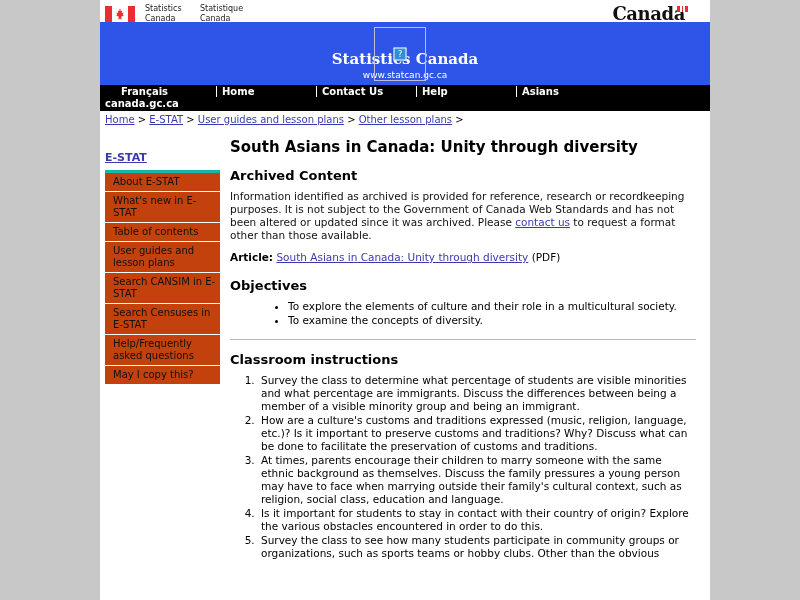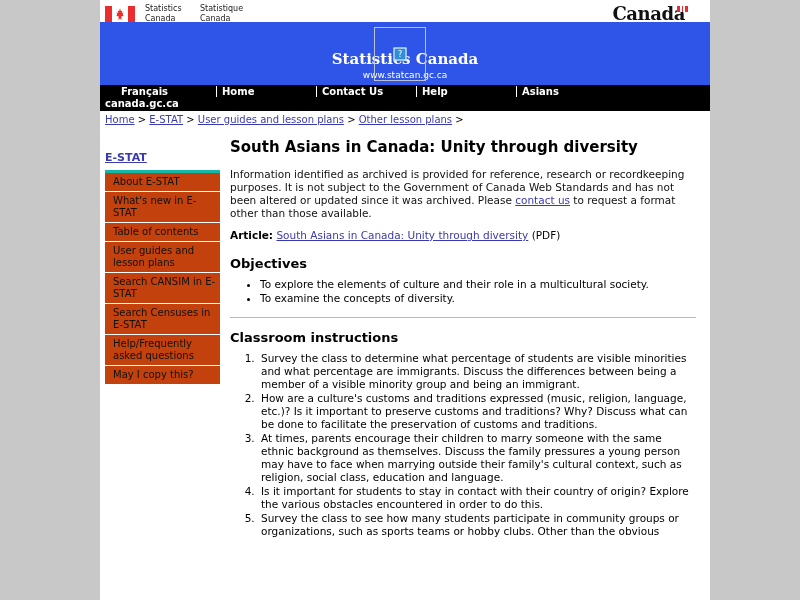--- a/index.html
+++ b/index.html
@@ -286,20 +286,21 @@
 
   ul.objectives {
     margin: 0 0 12px 0;
     padding-left: 30px;
   }
   ul.objectives li {
     font-family: "DejaVu Sans", sans-serif;
     font-size: 10.5px;
     line-height: 13px;
     margin-bottom: 1px;
+    margin-left: 28px;
   }
   hr.rule {
     border: none;
     border-top: 1px solid #b8b8b8;
     margin: 4px 0 12px 0;
   }
   ol.instructions {
     margin: 0;
     padding-left: 28px;
   }
@@ -376,20 +377,21 @@
         <div class="sideitem">Search CANSIM in E-STAT</div>
         <div class="sideitem">Search Censuses in E-STAT</div>
         <div class="sideitem">Help/Frequently asked questions</div>
         <div class="sideitem">May I copy this?</div>
       </div>
     </div>
 
     <div class="main">
       <h1 class="page-title">South Asians in Canada: Unity through diversity</h1>
 
+      <h2 class="sec">Archived Content</h2>
       <p class="body"><span>Information identified as archived is provided for reference, research or recordkeeping purposes. It is not subject to the Government of Canada Web Standards and has not been altered or updated since it was archived. Please </span><a class="inline" href="#">contact us</a><span> to request a format other than those available.</span></p>
 
       <div class="article-line"><span class="lbl">Article:</span> <a class="inline" href="#">South Asians in Canada: Unity through diversity</a> <span>(PDF)</span></div>
 
       <h2 class="sec">Objectives</h2>
       <ul class="objectives">
         <li>To explore the elements of culture and their role in a multicultural society.</li>
         <li>To examine the concepts of diversity.</li>
       </ul>
 

